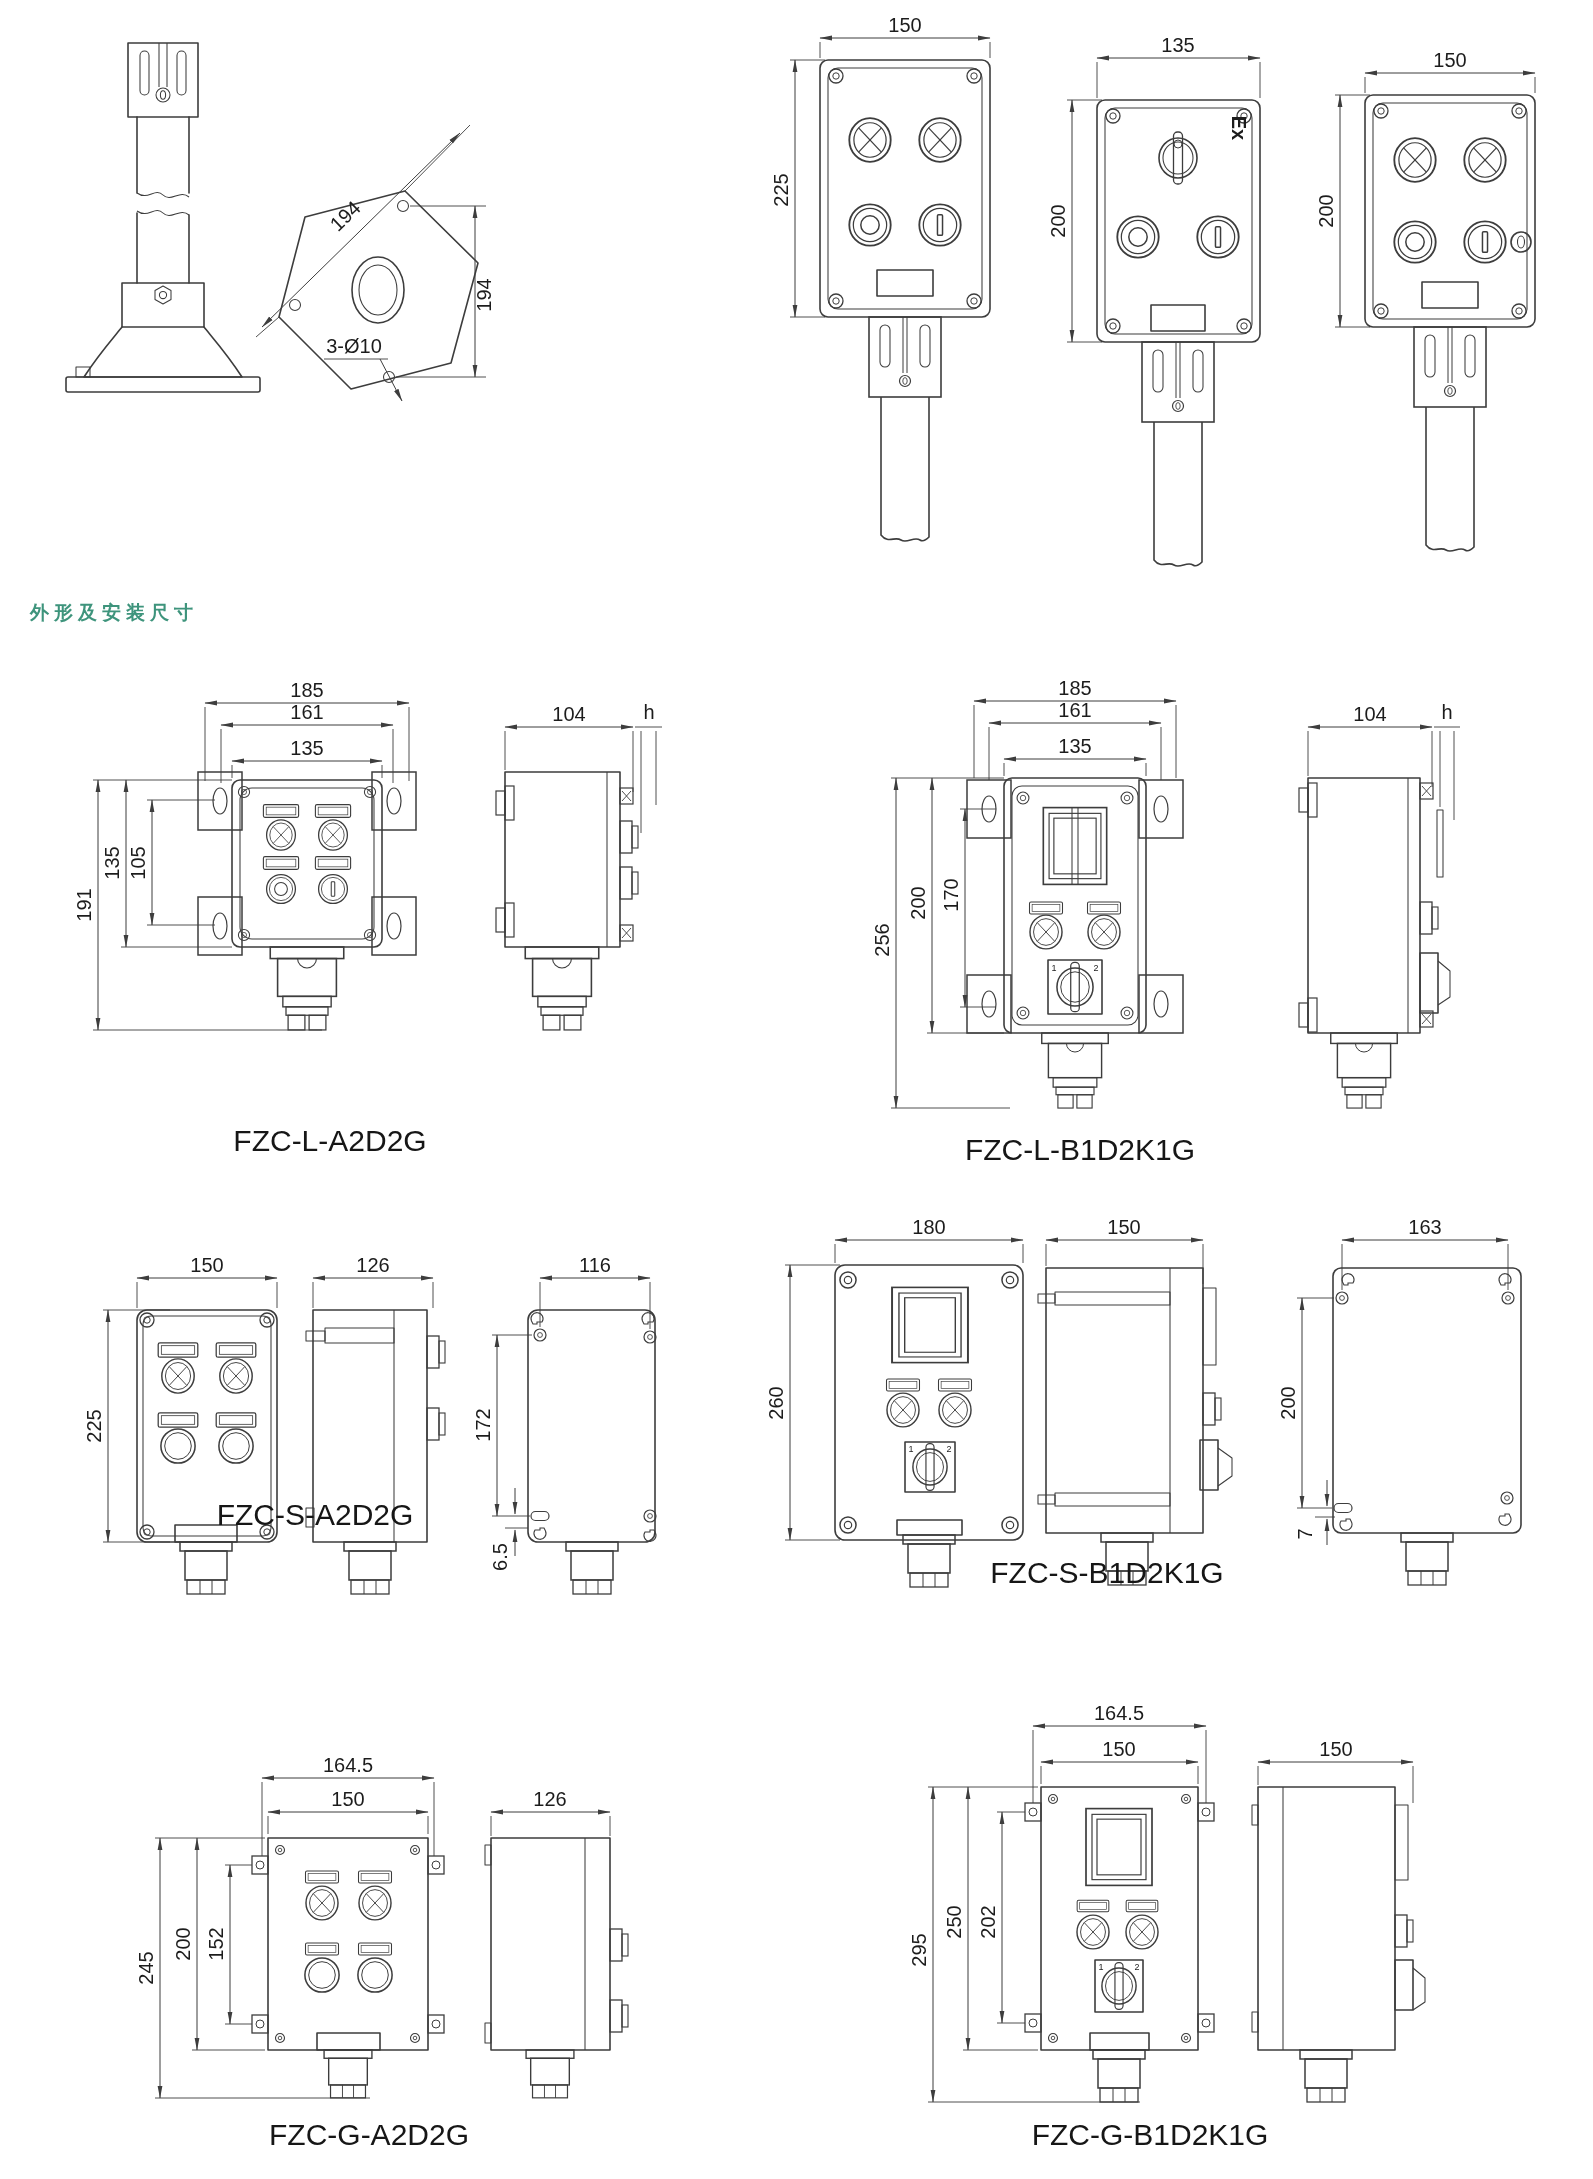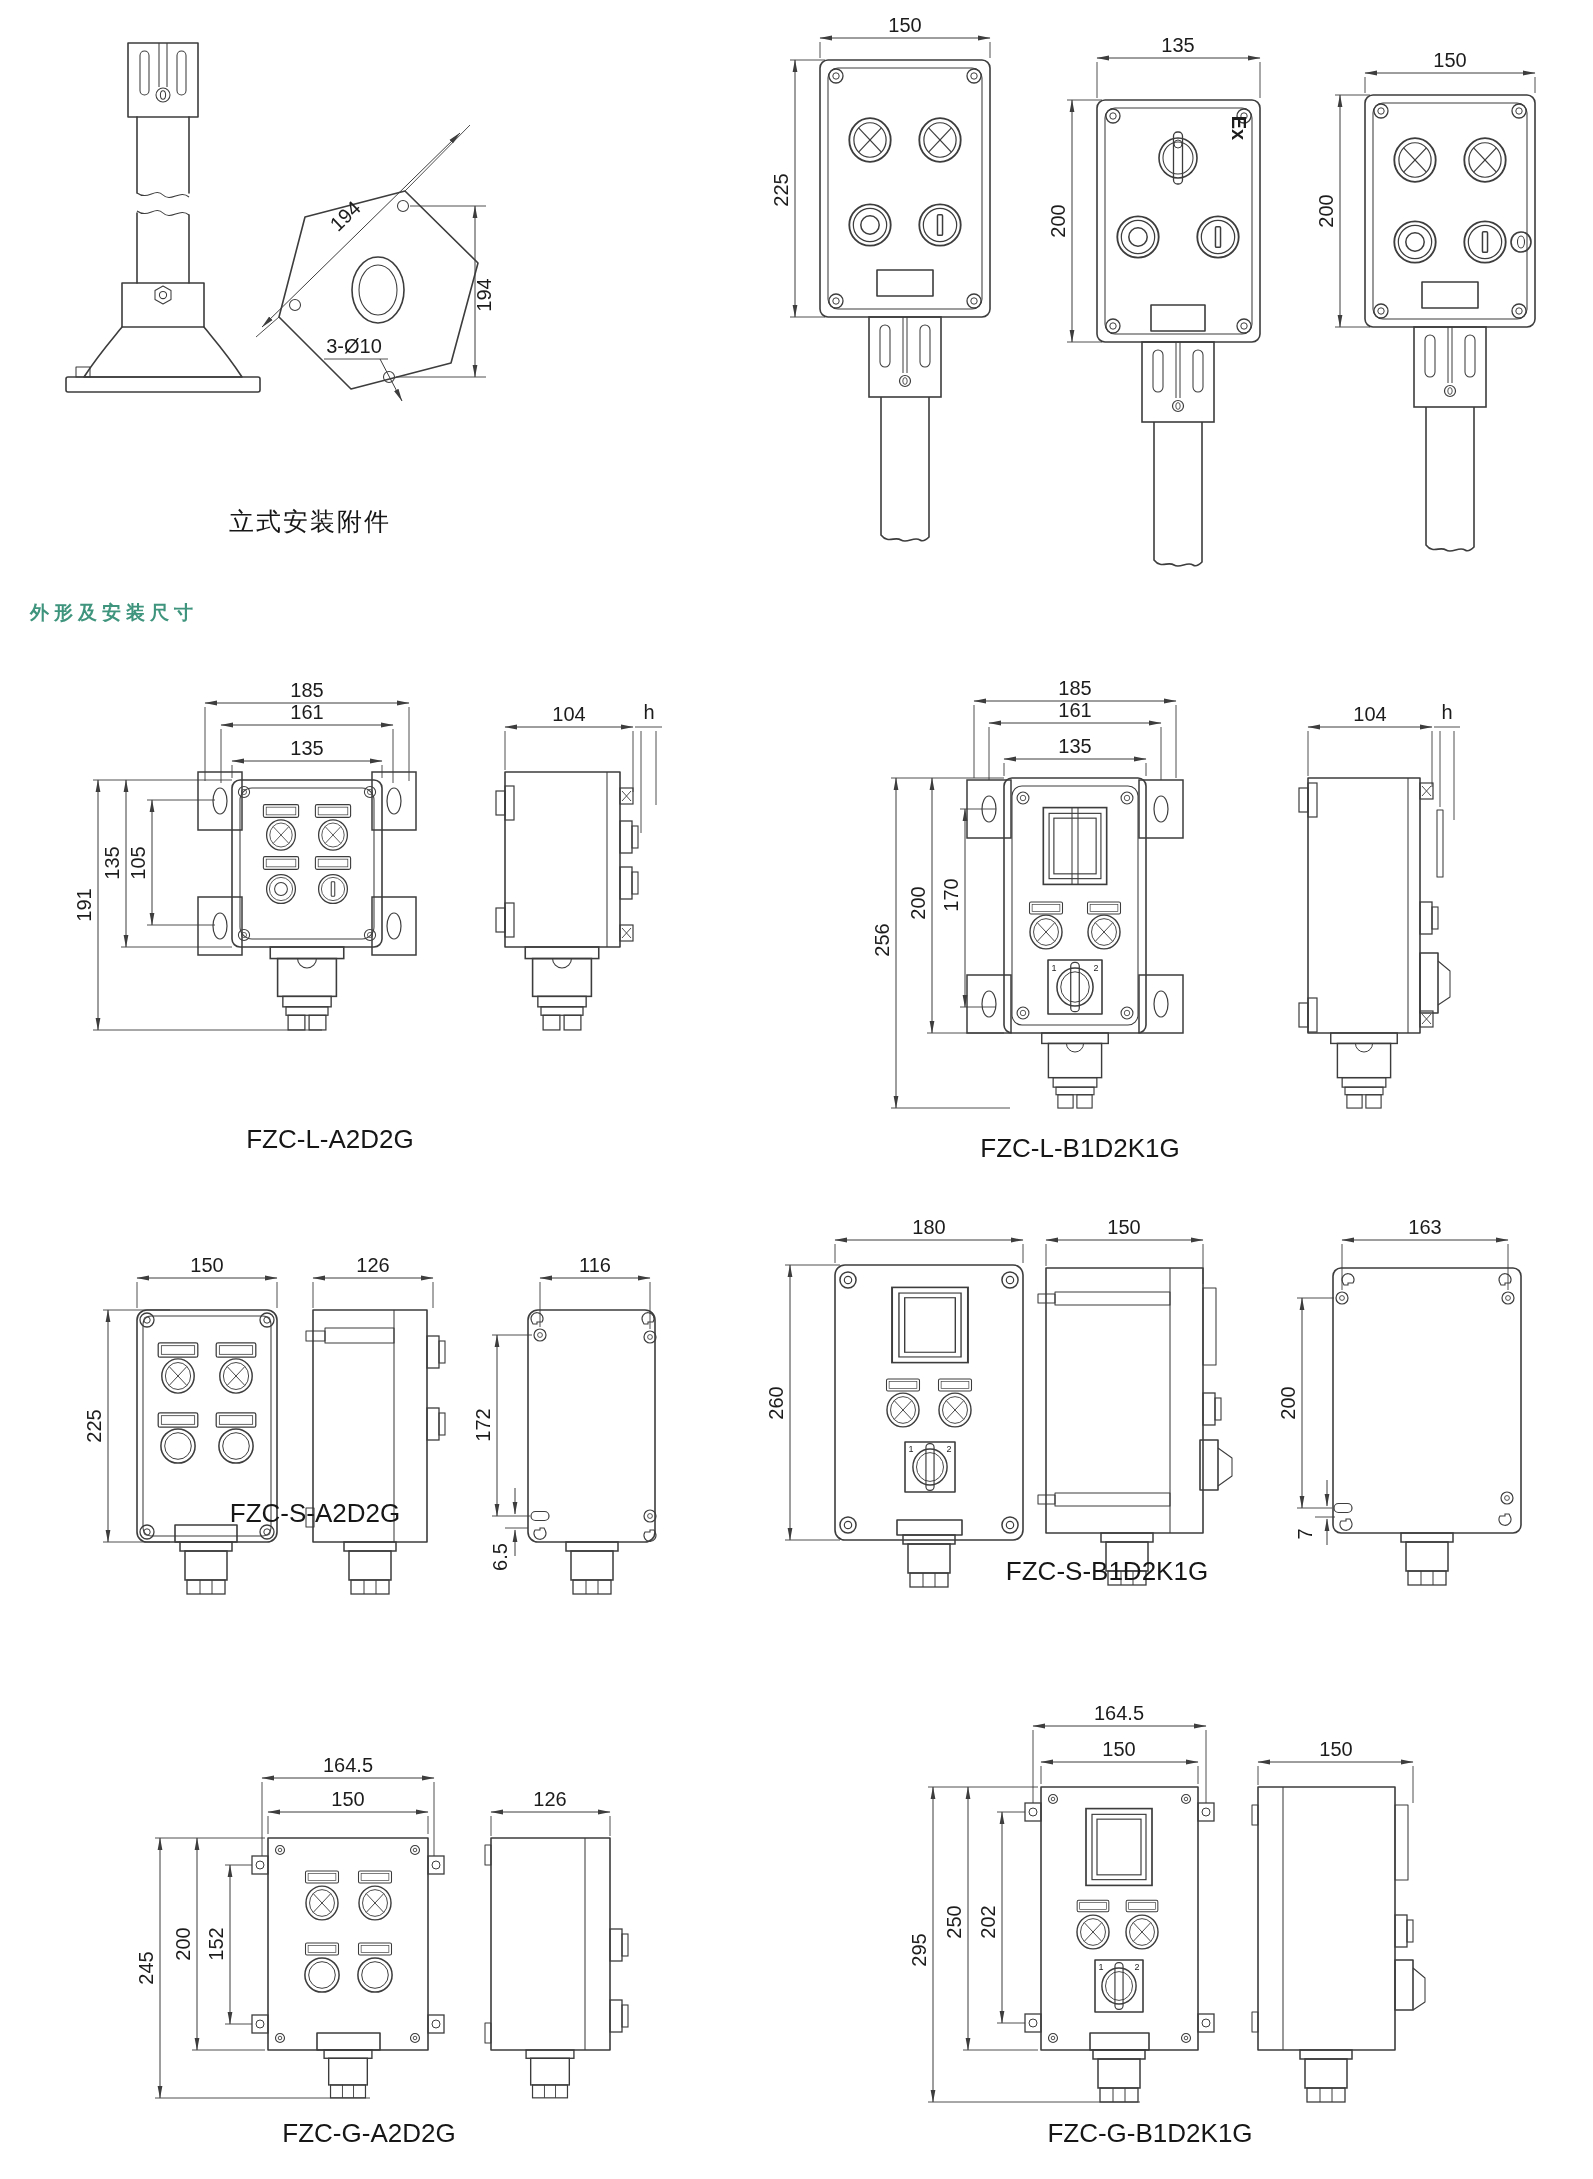--- a/index.html
+++ b/index.html
@@ -7,21 +7,21 @@
         font-family:"Liberation Sans",sans-serif;}
   svg{position:absolute;overflow:visible;}
   .ln{fill:none;stroke:#3d3d3d;stroke-width:1.6;stroke-linejoin:round;stroke-linecap:round}
   .l2{fill:none;stroke:#3d3d3d;stroke-width:1.05;stroke-linejoin:round}
   .dm{stroke:#3d3d3d;stroke-width:1;fill:none;marker-start:url(#arr);marker-end:url(#arr)}
   .da{stroke:#3d3d3d;stroke-width:1;fill:none;marker-end:url(#arr)}
   .de{stroke:#3d3d3d;stroke-width:.9;fill:none}
   .dt{font:20px "Liberation Sans",sans-serif;fill:#1c1c1c;text-anchor:middle}
   .tk{font:9px "Liberation Sans",sans-serif;fill:#1c1c1c;text-anchor:middle}
   .exm{font:bold 20px "Liberation Sans",sans-serif;fill:#1c1c1c;text-anchor:middle}
-  .cap{position:absolute;text-align:center;font-size:26px;color:#161616;}
+  .cap{position:absolute;text-align:center;font-size:30px;color:#161616;}
   .capcn{font-size:25px;letter-spacing:2px;}
   .heading{position:absolute;left:30px;top:600px;font-size:19px;font-weight:bold;
            color:#3e947c;letter-spacing:5px;}
 </style>
 </head>
 <body>
 
 <div class="page">
 
 <svg width="0" height="0">
@@ -172,21 +172,20 @@
     <text class="dt" x="340" y="196" transform="rotate(-44 340 196)">194</text>
     <line class="de" x1="400" y1="181" x2="476" y2="181"></line>
     <line class="de" x1="386" y1="352" x2="476" y2="352"></line>
     <line class="dm" x1="465" y1="181" x2="465" y2="352"></line>
     <text class="dt" x="481" y="270" transform="rotate(-90 481 270)">194</text>
     <text class="dt" x="344" y="328">3-Ø10</text>
     <line class="de" x1="314" y1="334" x2="378" y2="334"></line>
     <line class="da" x1="370" y1="334" x2="392" y2="376"></line>
   </g>
 </svg>
-<div class="cap capcn" style="left:90px;top:505px;width:440px">立式安装附件</div>
 
 <svg style="left:780px;top:10px" width="813" height="560" viewBox="0 0 813 560">
   <g>
     <rect class="ln" x="40" y="50" width="170" height="257" rx="8"></rect>
     <rect class="l2" x="48" y="58" width="154" height="241" rx="10"></rect>
     <use href="#s-screw" x="56" y="66"></use>
         <use href="#s-screw" x="194" y="66"></use>
     <use href="#s-screw" x="56" y="291"></use>
         <use href="#s-screw" x="194" y="291"></use>
     <use href="#s-lamp" transform="translate(90,130) scale(1.15)"></use>

